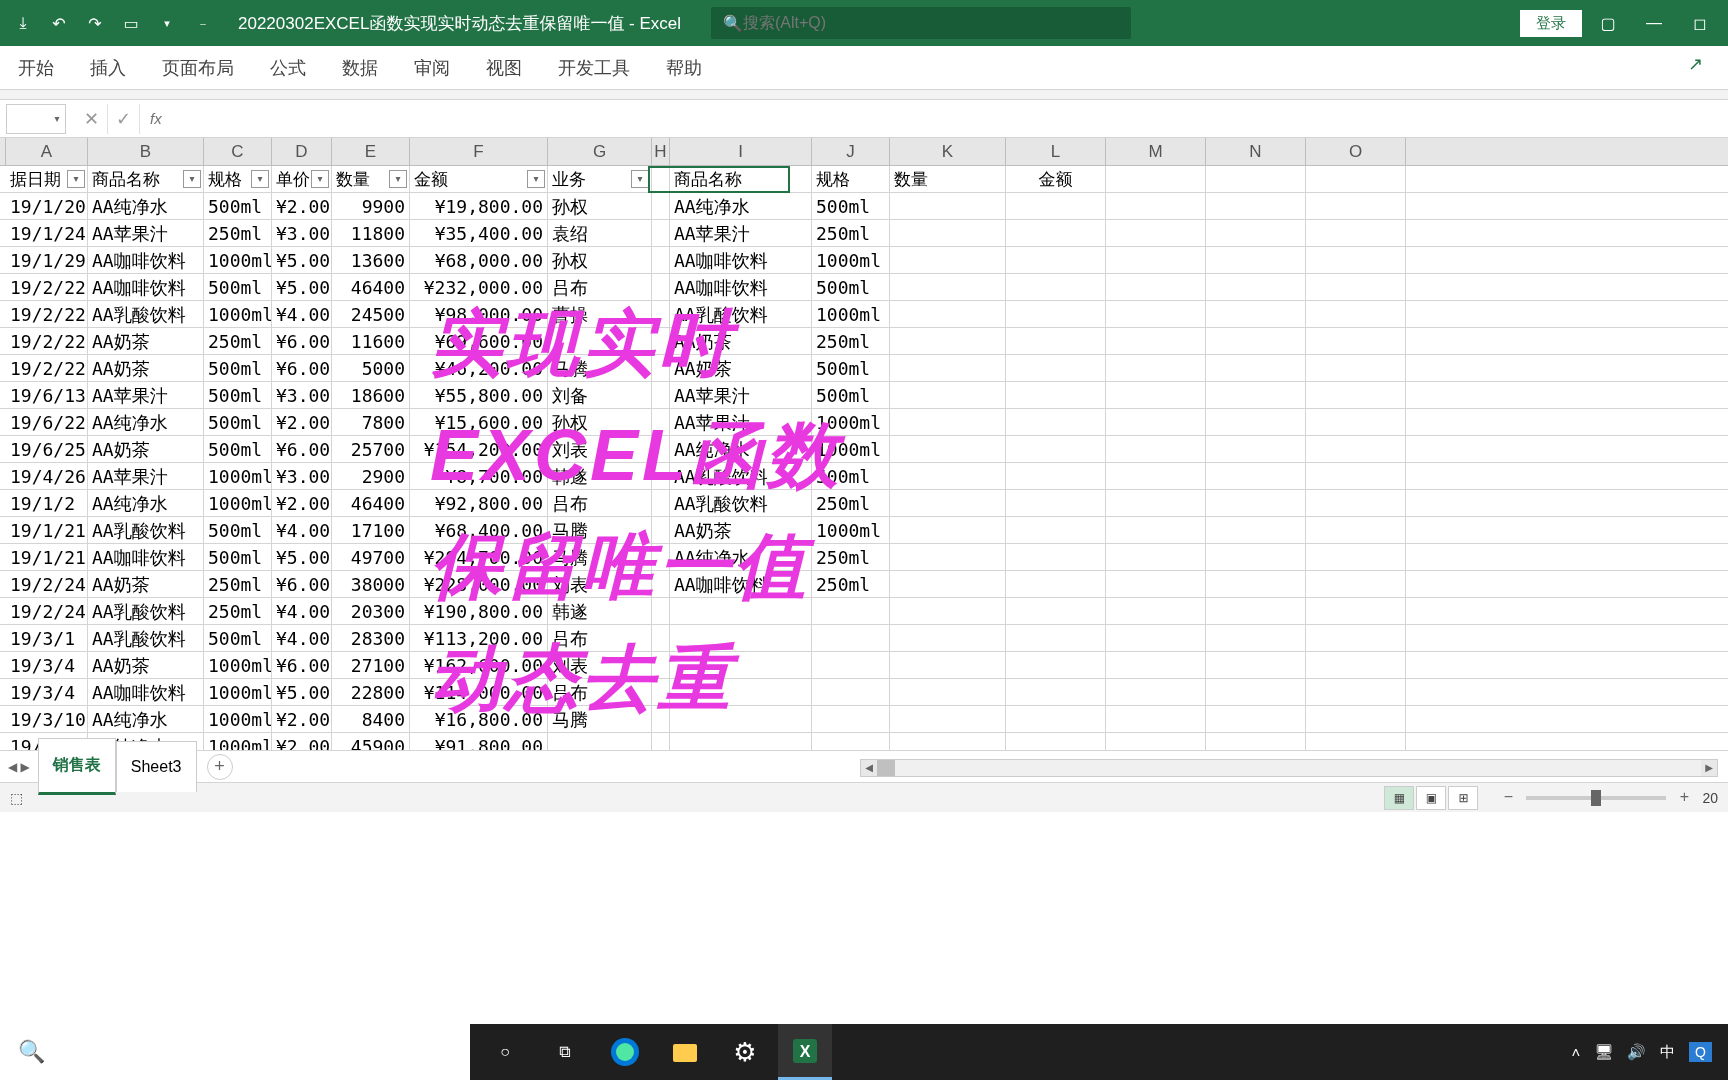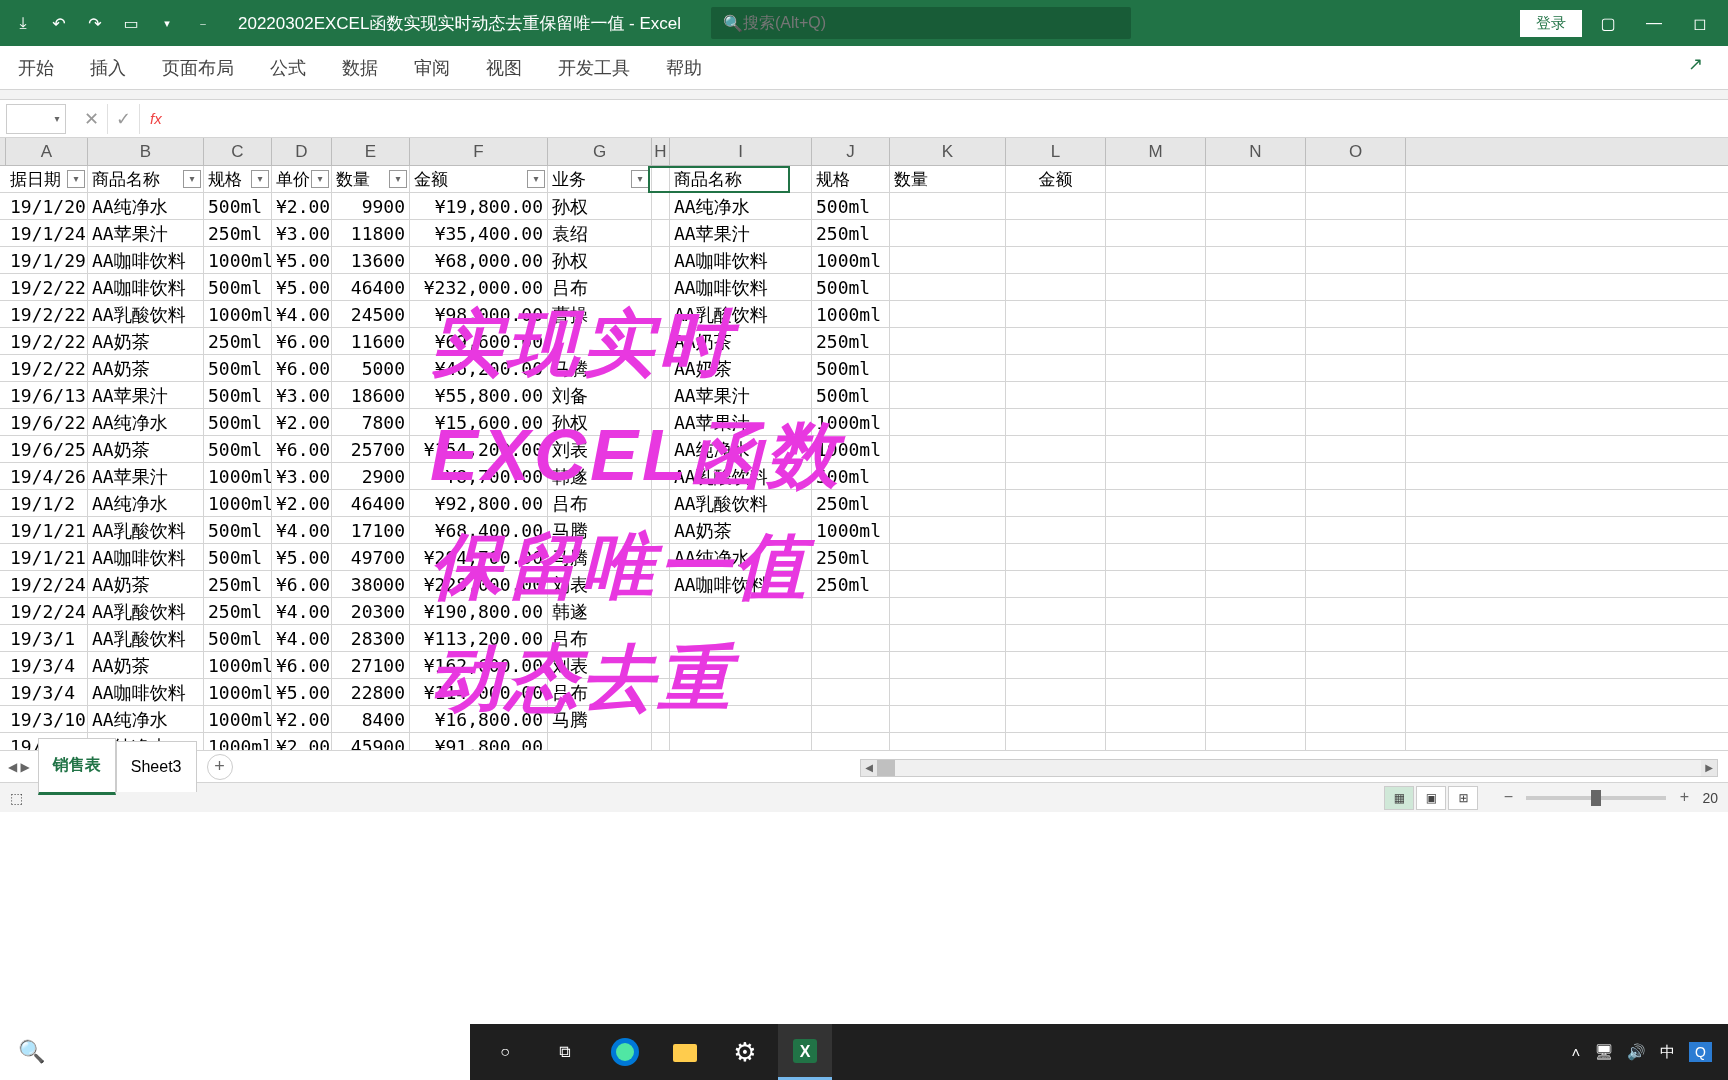--- a/index.html
+++ b/index.html
@@ -23,21 +23,21 @@
 
 
 .ribbon-space { height: 10px; background: #f3f3f3; border-bottom: 1px solid #d4d4d4; }
 
 
 .formula-bar { height: 38px; background: #fff; border-bottom: 1px solid #d4d4d4; display: flex; align-items: center; }
 .name-box { width: 60px; height: 30px; border: 1px solid #ccc; margin-left: 6px; background: #fff; display: flex; align-items: center; }
 .name-box-dd { width: 16px; text-align: center; color: #666; font-size: 10px; }
 .fb-sep { width: 10px; }
 .fb-btn { width: 32px; height: 30px; display: flex; align-items: center; justify-content: center; color: #999; font-size: 18px; cursor: pointer; border-right: 1px solid #e0e0e0; }
-.fx-label { font-style: italic; font-size: 15px; color: #ef4444; padding: 0 10px; }
+.fx-label { font-style: italic; font-size: 15px; color: #737373; padding: 0 10px; }
 .formula-input { flex: 1; height: 30px; border: none; outline: none; font-size: 16px; padding-left: 10px; }
 
 
 .sheet-area { position: relative; height: 612px; overflow: hidden; }
 .col-headers { display: flex; height: 28px; background: #e6e6e6; border-bottom: 1px solid #bdbdbd; }
 .corner { width: 6px; background: #e6e6e6; border-right: 1px solid #bdbdbd; }
 .col-h { border-right: 1px solid #bdbdbd; text-align: center; font-size: 17px; color: #555; line-height: 28px; background: #e6e6e6; }
 .rows { }
 .row { display: flex; height: 27px; border-bottom: 1px solid #d4d4d4; }
 .cell { border-right: 1px solid #d4d4d4; font-size: 18px; padding: 0 4px; line-height: 27px; overflow: hidden; white-space: nowrap; font-family: "SimSun", monospace; }

